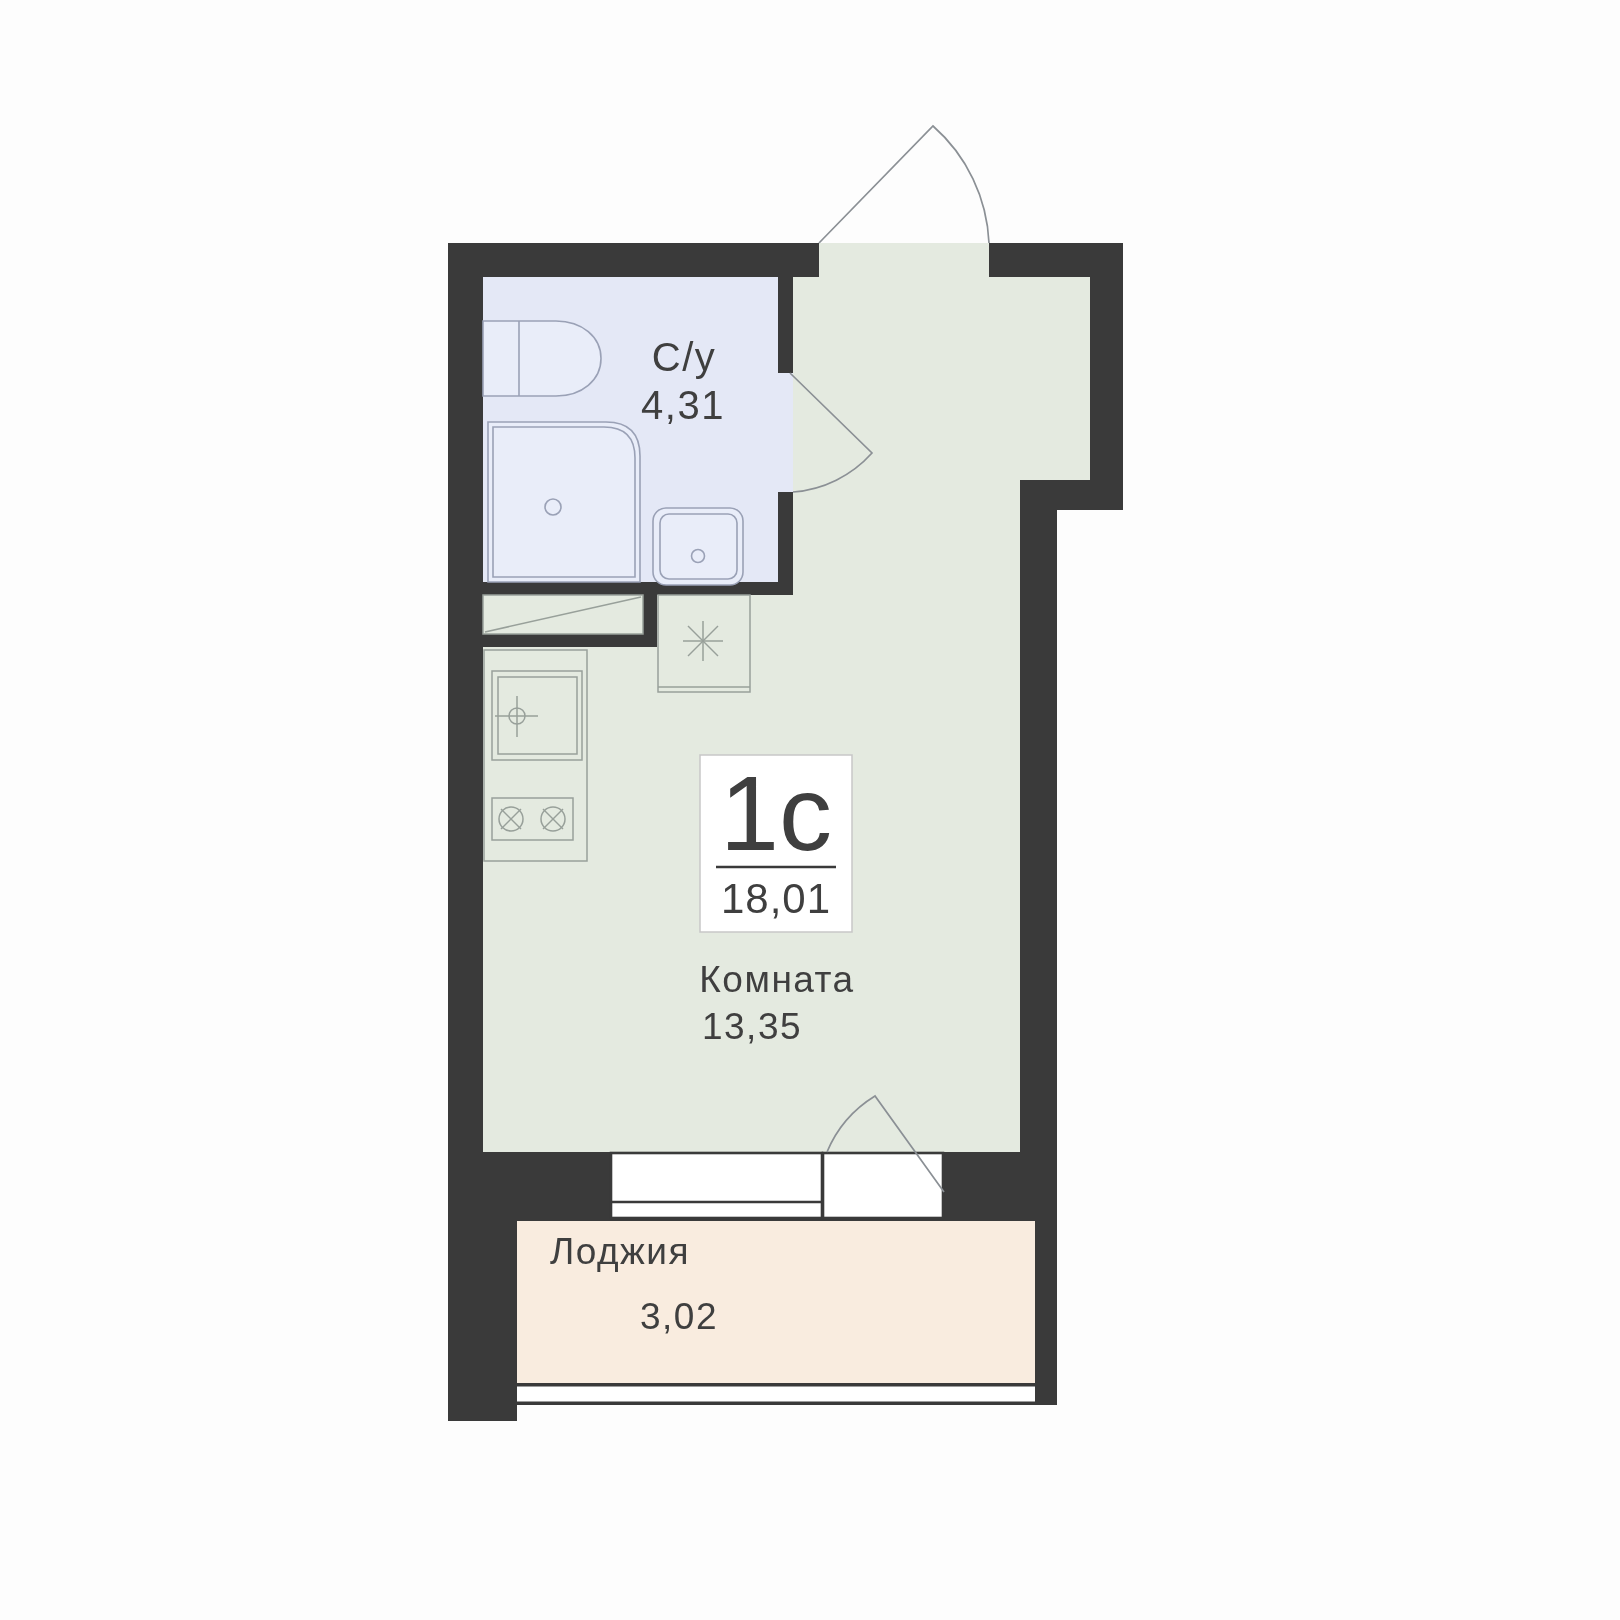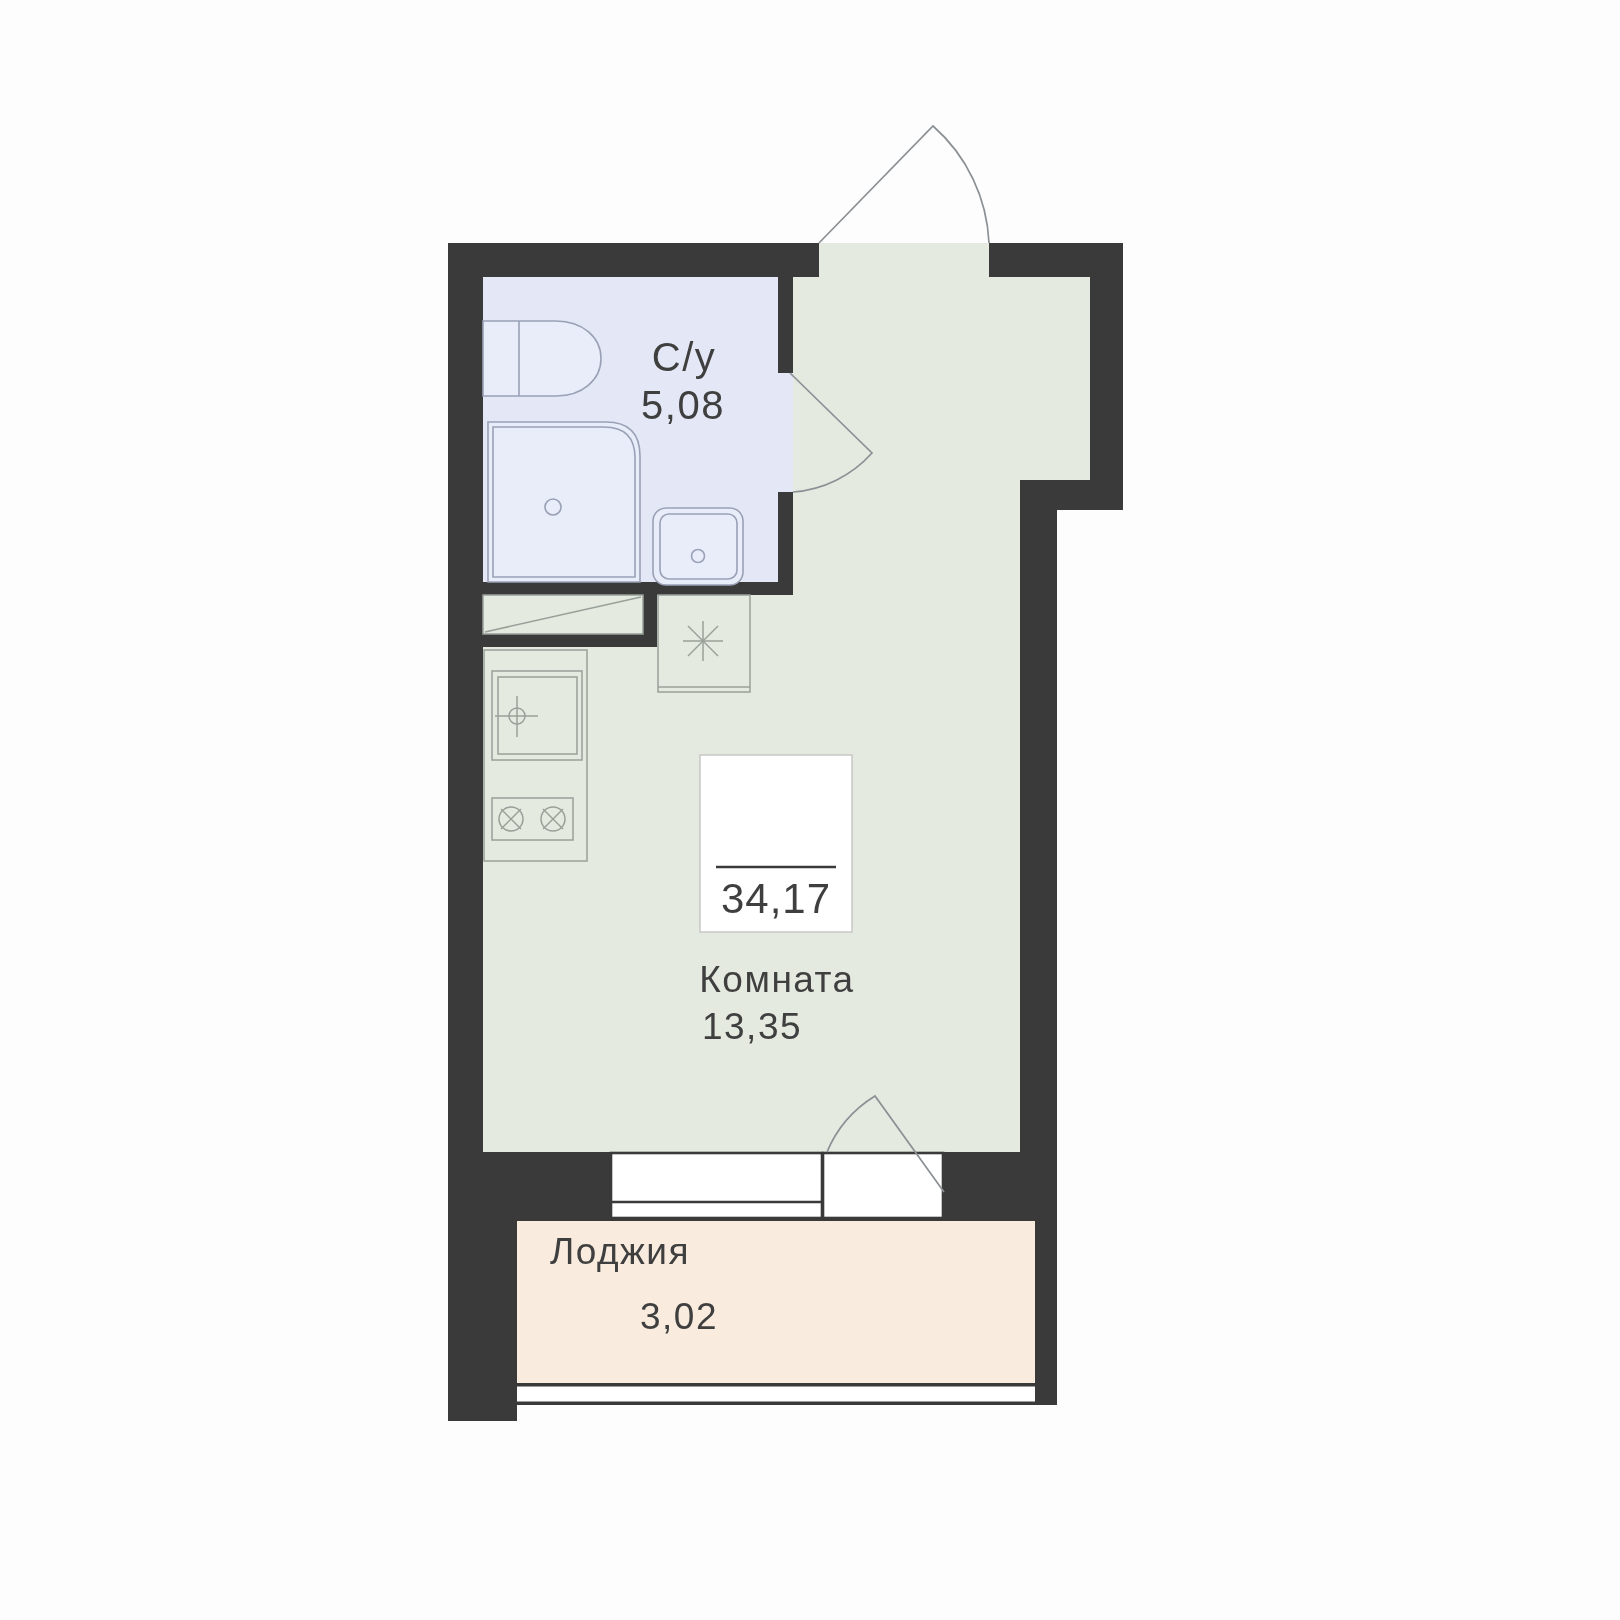--- a/index.html
+++ b/index.html
@@ -138,23 +138,24 @@
     <path class="arc" d="M 790,373 L 872,453 A 118,118 0 0 1 793,492"></path>
     <path class="arc" d="M 944,1192 L 875,1096 A 120,120 0 0 0 827,1152"></path>
 
     <g>
       <rect class="info-box" x="700" y="755" width="152" height="177"></rect>
       <line class="info-divider" x1="716" y1="867" x2="836" y2="867"></line>
     </g>
   </svg>
 
   <div class="lbl lbl-bath" style="left:684px;top:357px;">С/у</div>
-  <div class="lbl lbl-bath" style="left:683px;top:405px;">5,08</div>
+  <div class="lbl lbl-bath" style="left:683px;top:405px;">4,31</div>
 
-  <div class="lbl lbl-unit-area" style="left:776px;top:899px;">34,17</div>
+  <div class="lbl lbl-unit-type" style="left:776px;top:813px;">1с</div>
+  <div class="lbl lbl-unit-area" style="left:776px;top:899px;">18,01</div>
 
   <div class="lbl lbl-room" style="left:777px;top:979px;">Комната</div>
   <div class="lbl lbl-room" style="left:752px;top:1026px;">13,35</div>
 
   <div class="lbl lbl-room" style="left:620px;top:1251px;">Лоджия</div>
   <div class="lbl lbl-room" style="left:660px;top:1316px;margin-left:19px;">3,02</div>
 
 </div>
 
 </body></html>

